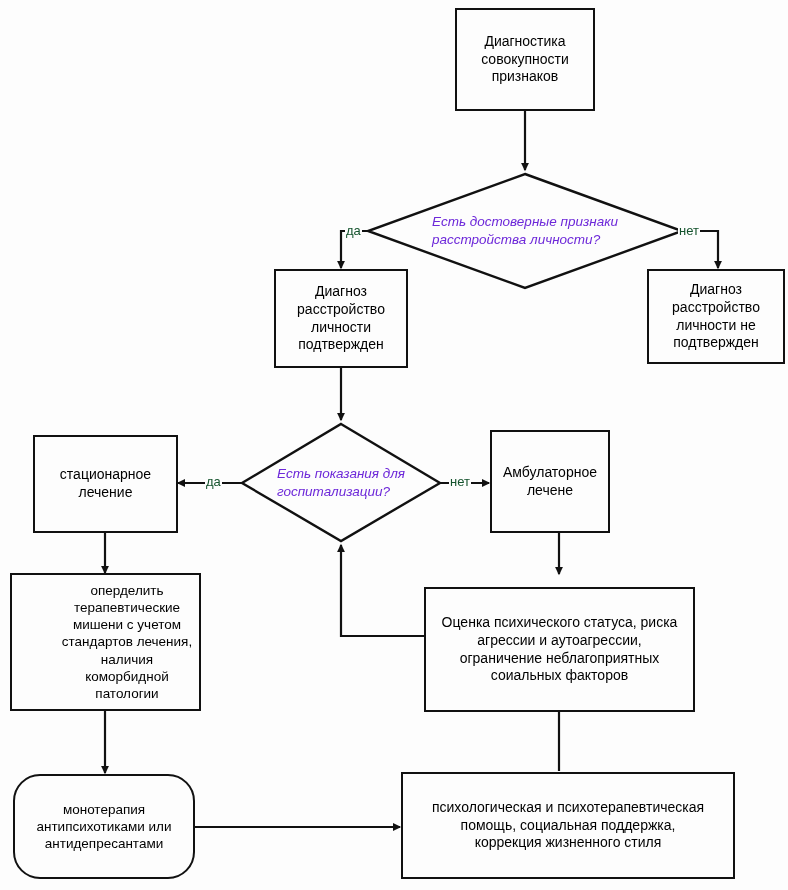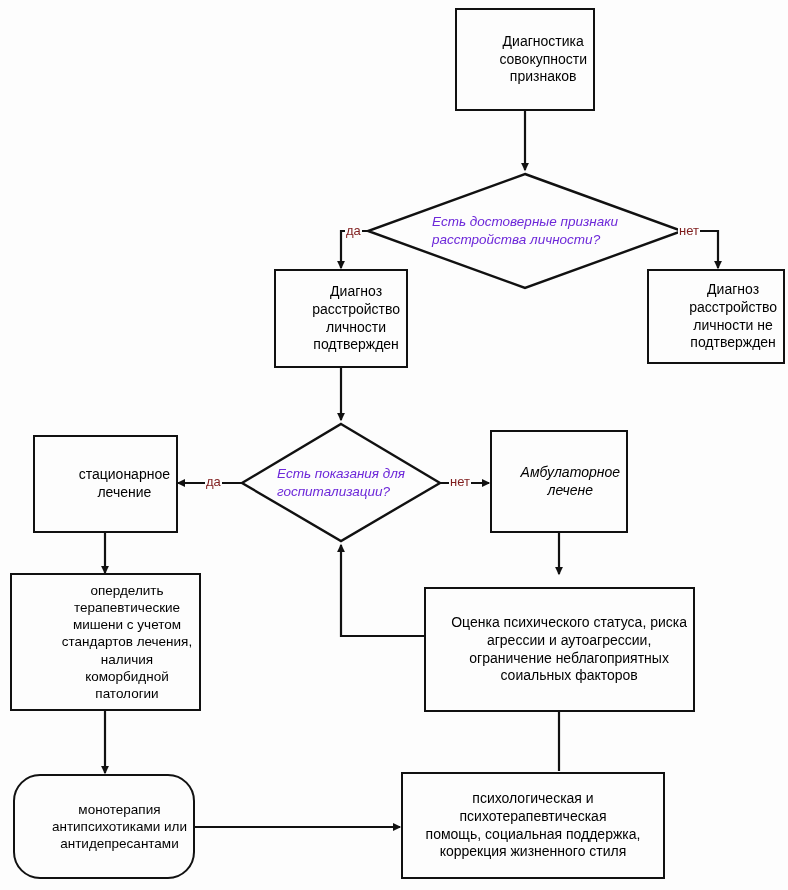--- a/index.html
+++ b/index.html
@@ -22,21 +22,21 @@
     top: 0;
     width: 788px;
     height: 890px;
     pointer-events: none;
   }
   .node {
     position: absolute;
     box-sizing: border-box;
     display: flex;
     align-items: center;
-    justify-content: flex-end;
+    justify-content: center;
     text-align: center;
     color: #000;
     background: transparent;
   }
   .node.box {
     border: 2px solid #111;
     background: #fdfdfd;
   }
   .node .txt {
     display: block;
@@ -69,21 +69,21 @@
     white-space: pre-line;
     color: #6d28d9;
     font-style: italic;
   }
   .d1 .dtxt { font-size: 13.5px; }
   .d2 .dtxt { font-size: 13.5px; }
 
   .edge-label {
     position: absolute;
     font-size: 13px;
-    color: #7f1d1d;
+    color: #14532d;
     background: #fdfdfd;
     padding: 0 1px;
     line-height: 1;
     z-index: 4;
     white-space: nowrap;
   }
 </style>
 </head>
 <body>
 
@@ -166,21 +166,21 @@
   <div class="diamond d2" style="left:242px; top:424px; width:198px; height:118px;">
     <span class="dtxt">Есть показания для
 госпитализации?</span>
   </div>
 
   <div class="node box n-inpatient" style="left:33px; top:435px; width:145px; height:98px;">
     <span class="txt">стационарное
 лечение</span>
   </div>
 
-  <div class="node box n-outpatient" style="left:490px; top:430px; width:138px; height:103px;font-style:italic;">
+  <div class="node box n-outpatient" style="left:490px; top:430px; width:120px; height:103px;">
     <span class="txt">Амбулаторное
 лечене</span>
   </div>
 
   <div class="node box n-targets" style="left:10px; top:573px; width:191px; height:138px;padding-left:43px;">
     <span class="txt">оперделить
 терапевтические
 мишени с учетом
 стандартов лечения,
 наличия коморбидной
@@ -193,21 +193,21 @@
 ограничение неблагоприятных
 соиальных факторов</span>
   </div>
 
   <div class="node box n-mono" style="left:13px; top:774px; width:182px; height:105px;border-radius:27px;">
     <span class="txt">монотерапия
 антипсихотиками или
 антидепресантами</span>
   </div>
 
-  <div class="node box n-psycho" style="left:401px; top:772px; width:264px; height:107px;">
+  <div class="node box n-psycho" style="left:401px; top:772px; width:334px; height:107px;">
     <span class="txt">психологическая и психотерапевтическая
 помощь, социальная поддержка,
 коррекция жизненного стиля</span>
   </div>
 
   <div class="edge-label" style="left:345px; top:224px;">да</div>
 
   <div class="edge-label" style="left:678px; top:224px;">нет</div>
 
   <div class="edge-label" style="left:205px; top:475px;">да</div>

